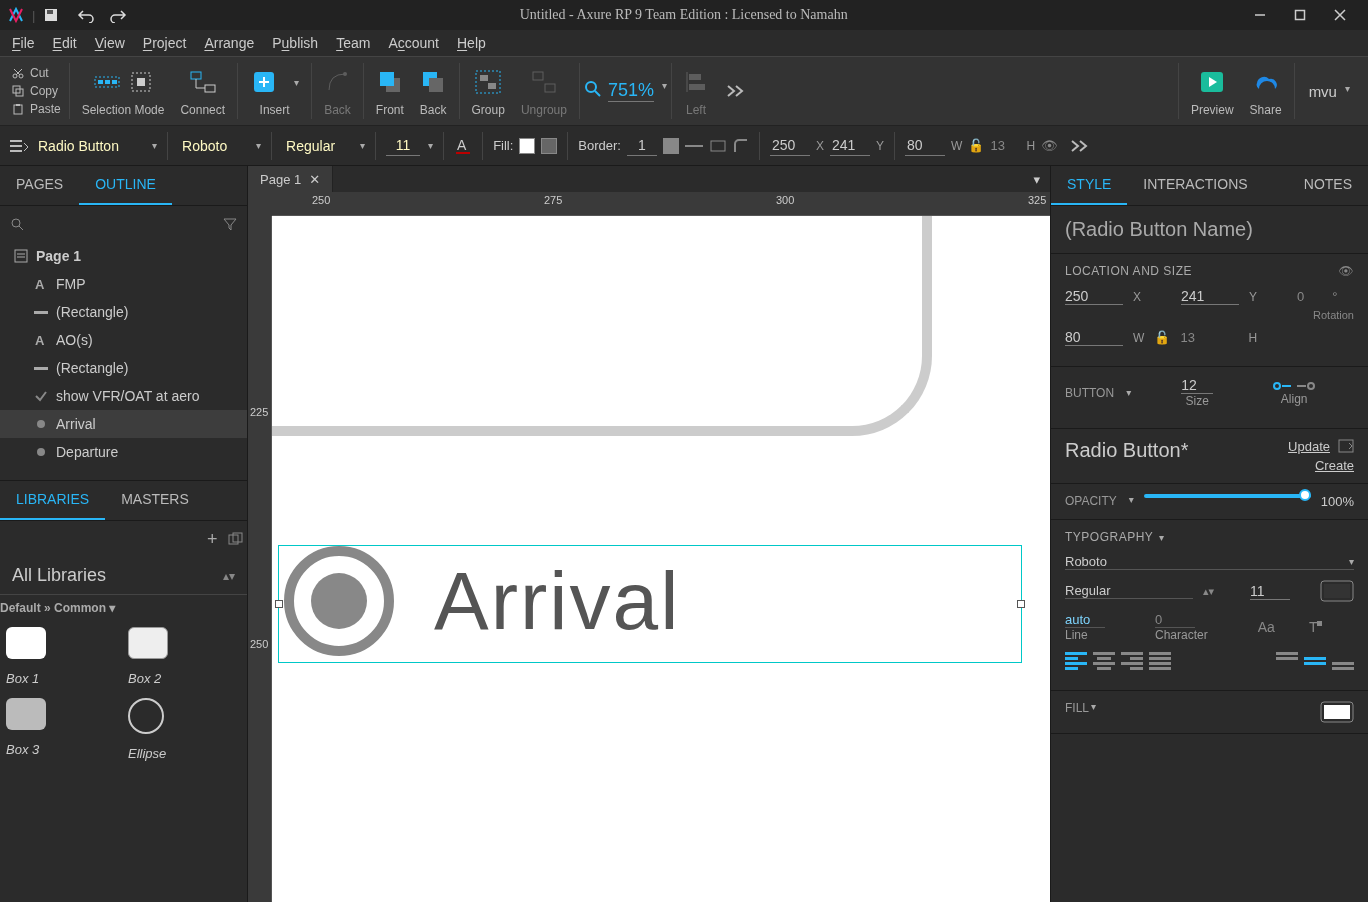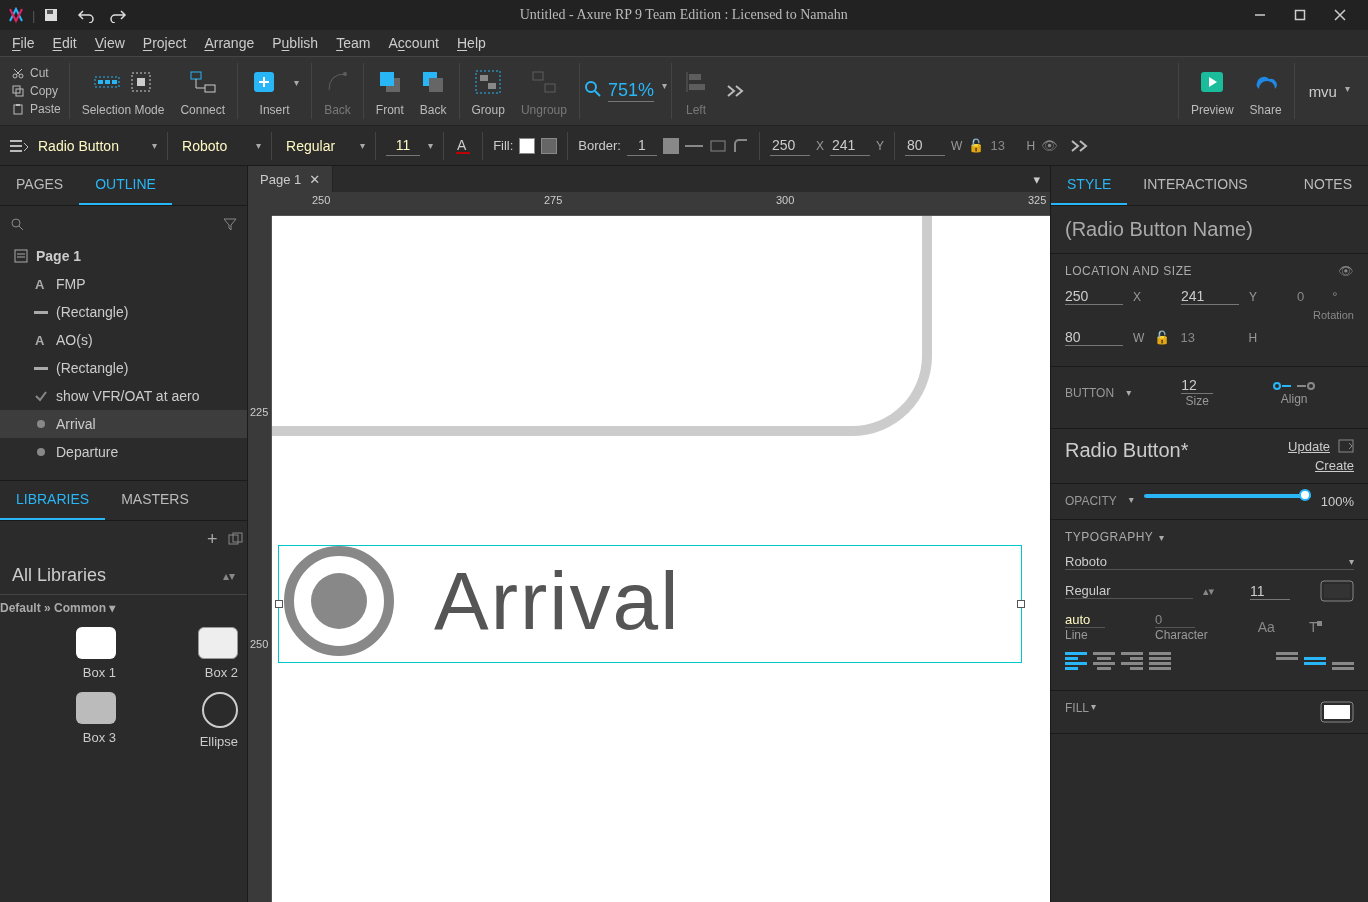--- a/index.html
+++ b/index.html
@@ -55,21 +55,21 @@
 .outline-item { display:flex; align-items:center; gap:8px; padding:6px 12px 6px 14px; font-size:14px; cursor:pointer; }
 .outline-item.sub { padding-left:34px; }
 .outline-item.selected { background:#3d3d3d; }
 .outline-item.root { font-weight:bold; }
 
 
 .lib-split { border-top:1px solid #1a1a1a; }
 .lib-header { padding:8px 12px; font-size:18px; display:flex; justify-content:space-between; align-items:center; border-bottom:1px solid #444; }
 .lib-crumb { font-size:12px; padding:6px 0; color:#aaa;font-weight:bold; }
 .lib-grid { display:flex; flex-wrap:wrap; padding:6px; gap:12px; }
-.lib-widget { width:110px; display:flex; flex-direction:column; align-items:flex-end; gap:6px; cursor:grab; }
+.lib-widget { width:110px; display:flex; flex-direction:column; align-items:flex-start; gap:12px; cursor:grab;font-style:italic; }
 .lib-shape { width:40px; height:32px; background:#fff; border-radius:6px; }
 
 
 .page-tabs { height:26px; background:#2b2b2b; display:flex; align-items:center; }
 .page-tab { padding:4px 12px; background:#3a3a3a; border-right:1px solid #222; display:flex; align-items:center; gap:8px; font-size:13px; height:100%; }
 .page-tab .close { cursor:pointer; }
 .page-tabs .dd { margin-left:auto; padding:0 10px; cursor:pointer; }
 
 
 .ruler-top { height:24px; background:#3a3a3a; position:relative; border-bottom:1px solid #555; margin-left:24px; }
@@ -654,21 +654,21 @@
         <span style="width:10px"></span>
         <span>
             <svg width="34" height="22">
               <rect x="1" y="1" width="32" height="20" rx="3" stroke="#888" fill="none"></rect>
               <rect x="4" y="4" width="26" height="14" fill="#333"></rect>
             </svg>
           </span>
       </div>
       <div class="rp-row">
         <div class="col">
-            <span style="color:#fef9c3;border-bottom:1px solid #555;width:40px">auto</span>
+            <span style="color:#7dd3fc;border-bottom:1px solid #555;width:40px">auto</span>
             <span class="rp-sublbl">Line</span>
           </div>
         <span style="width:30px"></span>
         <div class="col">
             <span style="color:#888;border-bottom:1px solid #555;width:40px">0</span>
             <span class="rp-sublbl">Character</span>
           </div>
         <span style="width:30px"></span>
         <span style="color:#888;font-size:14px">Aa</span>
         <span style="width:12px"></span>

